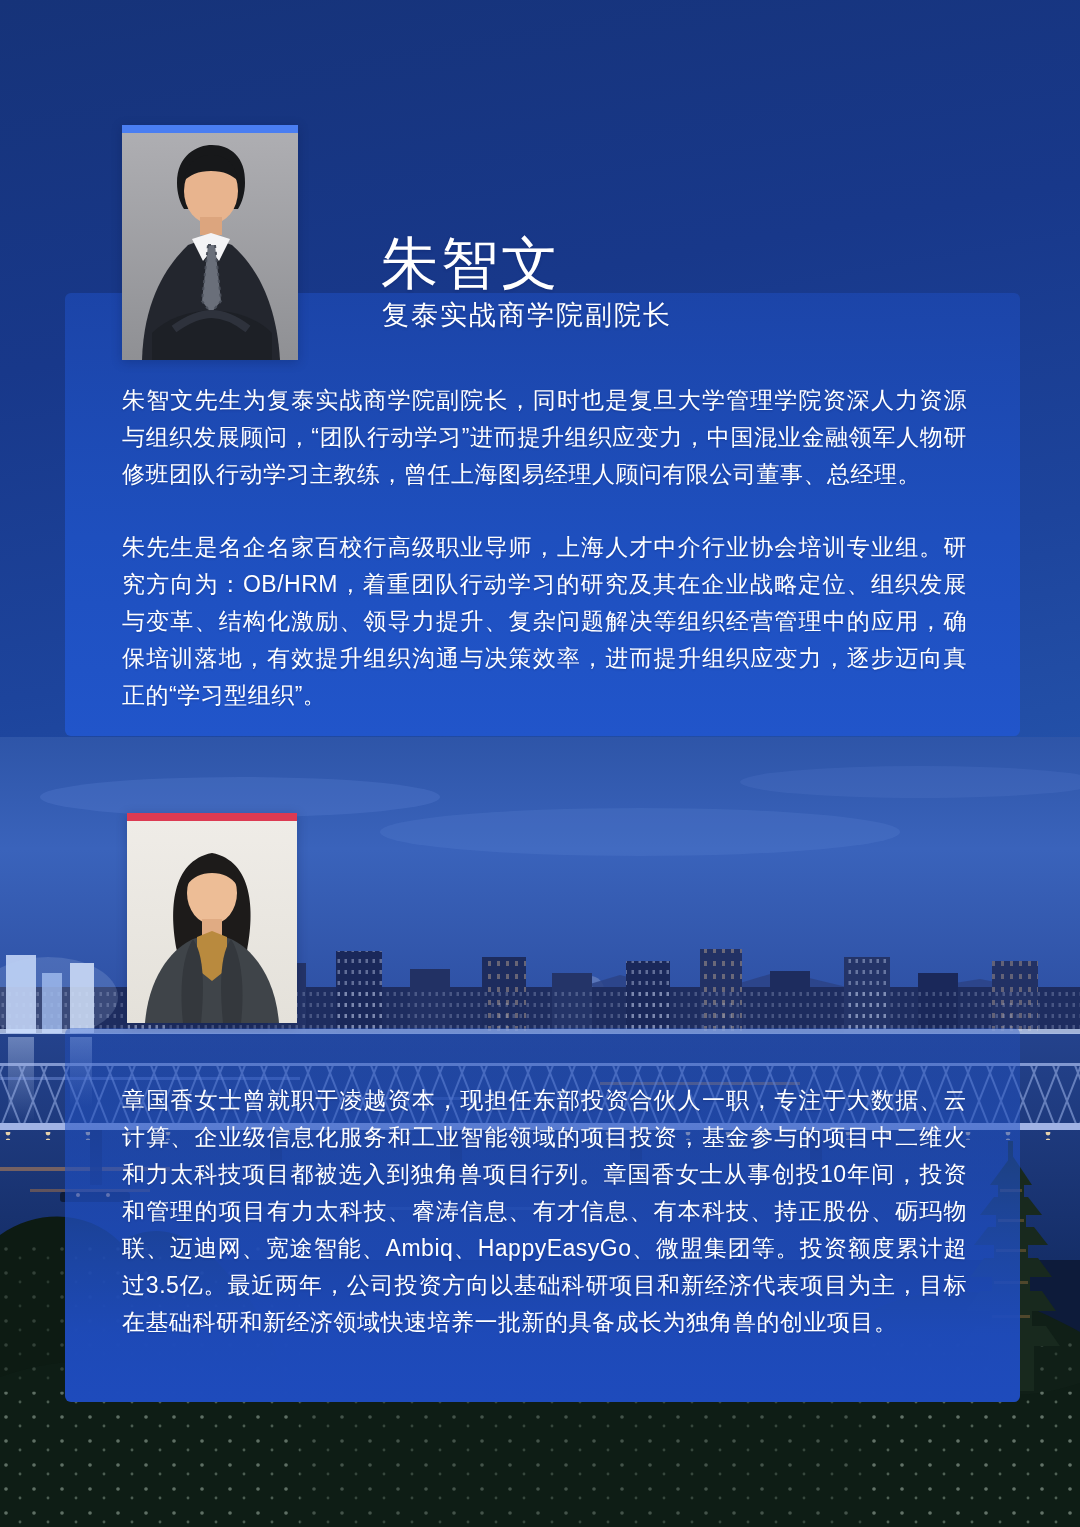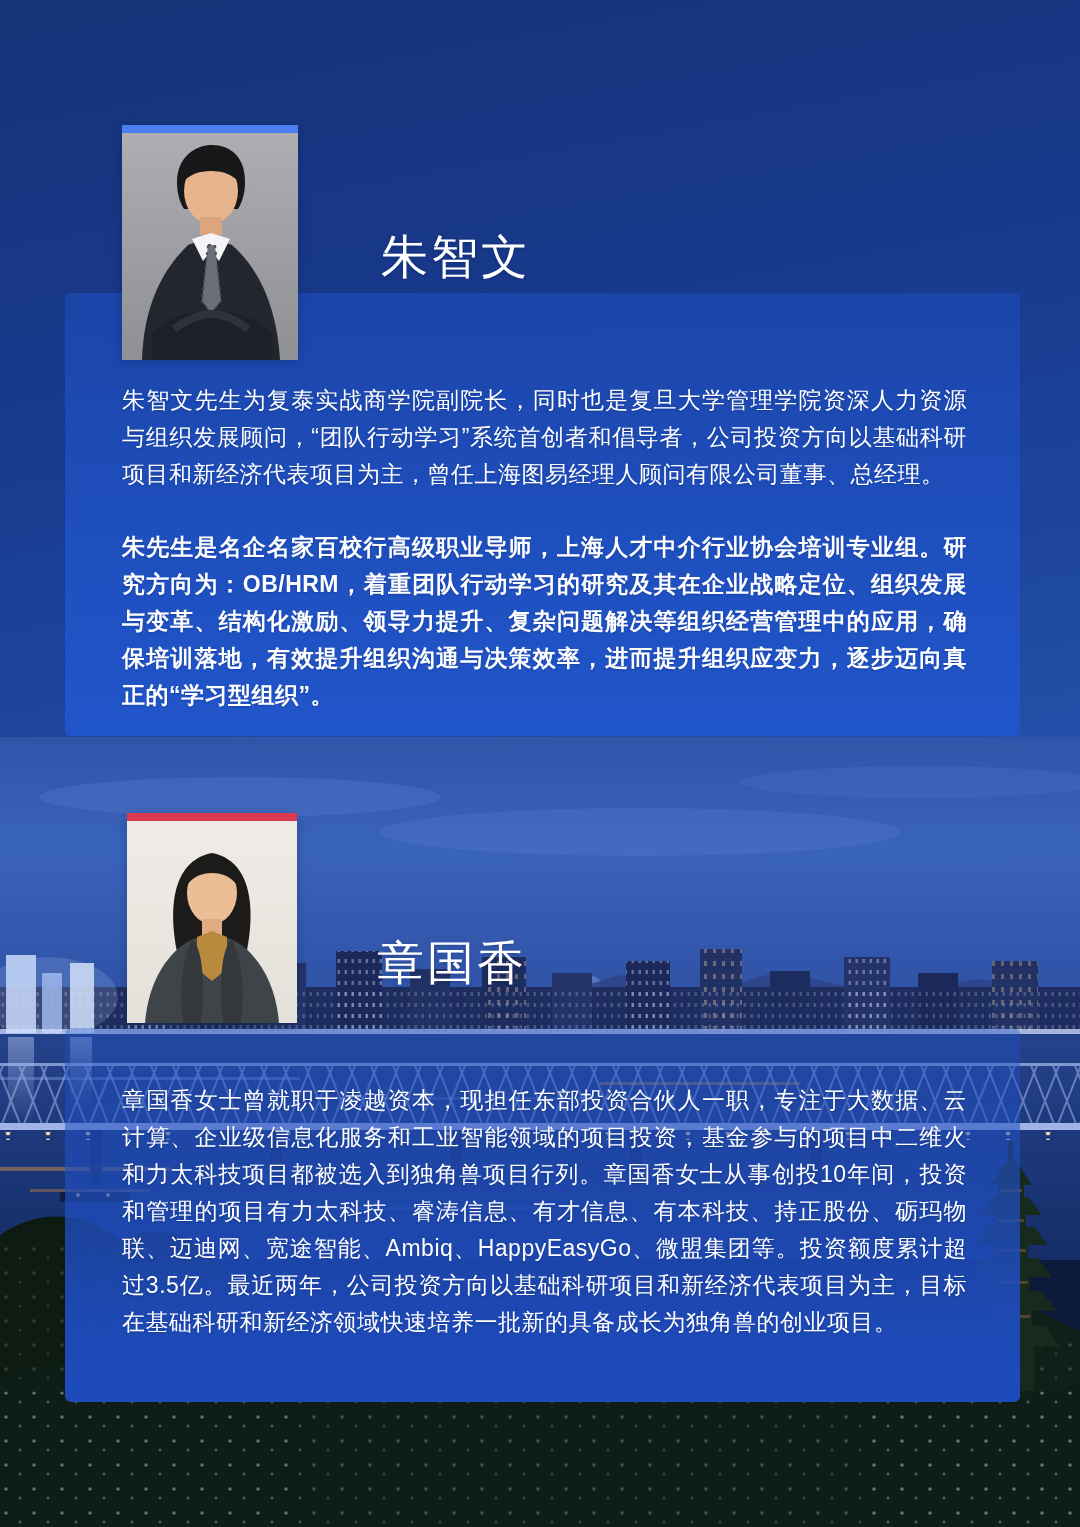--- a/index.html
+++ b/index.html
@@ -20,37 +20,37 @@
   .card-2{
     top:1028px;height:374px;
     background:linear-gradient(180deg,rgba(32,80,195,.36) 0%,rgba(32,80,195,.55) 25%,rgba(31,77,190,.8) 55%,rgba(30,75,188,.97) 82%,#1e4bbc 100%);
   }
   .photo{position:absolute;overflow:hidden;box-shadow:0 2px 10px rgba(0,20,60,.25);}
   .photo-1{left:122px;top:125px;width:176px;height:235px;}
   .photo-2{left:127px;top:813px;width:170px;height:210px;}
   .photo .bar{position:absolute;left:0;top:0;width:100%;height:8px;}
   .photo svg{position:absolute;left:0;top:8px;width:100%;height:calc(100% - 8px);}
   .person-name{
-    position:absolute;font-size:47px;letter-spacing:3px;font-weight:400;
+    position:absolute;font-size:57px;letter-spacing:3px;font-weight:400;
     white-space:nowrap;text-shadow:0 1px 3px rgba(0,20,80,.25);
   }
   .name-1{left:381px;top:226px;}
   .name-2{left:377px;top:932px;}
   .person-title{
     position:absolute;font-size:27px;letter-spacing:2px;font-weight:400;white-space:nowrap;
     text-shadow:0 1px 3px rgba(0,20,80,.3);
   }
   .title-1{left:382px;top:297px;}
   .title-2{left:378px;top:999px;}
   .bio{
     position:absolute;left:122px;width:845px;font-size:23px;line-height:37px;
     text-align:justify;letter-spacing:.5px;text-shadow:0 1px 2px rgba(0,20,80,.25);
   }
   .bio-1a{top:382px;}
-  .bio-1b{top:529px;font-weight:bold;}
+  .bio-1b{top:529px;}
   .bio-2{top:1069px;margin-top:13px;}
   .bio p{margin:0;}
 </style>
 </head>
 <body>
 
 <div class="page">
 
   <div class="bg-top"></div>
 
@@ -221,25 +221,25 @@
       <path d="M60,64 C62,44 72,36 85,36 C98,36 108,44 110,64 C104,56 96,52 85,52 C74,52 66,56 60,64 Z" fill="#1d1b1a"></path>
       <rect x="75" y="98" width="20" height="16" fill="#e0ab83"></rect>
       <path d="M18,202 C22,152 48,126 66,118 L85,112 L104,118 C122,126 148,152 152,202 Z" fill="#3f4449"></path>
       <path d="M70,116 L85,110 L100,116 L100,148 L85,160 L70,148 Z" fill="#b98a3e"></path>
       <path d="M66,118 C76,132 78,160 74,202 L56,202 C52,164 56,134 66,118 Z" fill="#34383d"></path>
       <path d="M104,118 C94,132 92,160 96,202 L114,202 C118,164 114,134 104,118 Z" fill="#34383d"></path>
     </svg>
   </div>
 
   <div class="person-name name-1">朱智文</div>
+  <div class="person-title title-1">复泰实战商学院副院长</div>
   <div class="bio bio-1a">
-    <p>朱智文先生为复泰实战商学院副院长，同时也是复旦大学管理学院资深人力资源与组织发展顾问，“团队行动学习”系统首创者和倡导者，公司投资方向以基础科研项目和新经济代表项目为主，曾任上海图易经理人顾问有限公司董事、总经理。</p>
+    <p>朱智文先生为复泰实战商学院副院长，同时也是复旦大学管理学院资深人力资源与组织发展顾问，“团队行动学习”进而提升组织应变力，中国混业金融领军人物研修班团队行动学习主教练，曾任上海图易经理人顾问有限公司董事、总经理。</p>
   </div>
   <div class="bio bio-1b">
     <p>朱先生是名企名家百校行高级职业导师，上海人才中介行业协会培训专业组。研究方向为：OB/HRM，着重团队行动学习的研究及其在企业战略定位、组织发展与变革、结构化激励、领导力提升、复杂问题解决等组织经营管理中的应用，确保培训落地，有效提升组织沟通与决策效率，进而提升组织应变力，逐步迈向真正的“学习型组织”。</p>
   </div>
 
-  <div class="person-name name-2">章国香</div>
   <div class="bio bio-2">
     <p>章国香女士曾就职于凌越资本，现担任东部投资合伙人一职，专注于大数据、云计算、企业级信息化服务和工业智能领域的项目投资，基金参与的项目中二维火和力太科技项目都被选入到独角兽项目行列。章国香女士从事创投10年间，投资和管理的项目有力太科技、睿涛信息、有才信息、有本科技、持正股份、砺玛物联、迈迪网、宽途智能、Ambiq、HappyEasyGo、微盟集团等。投资额度累计超过3.5亿。最近两年，公司投资方向以基础科研项目和新经济代表项目为主，目标在基础科研和新经济领域快速培养一批新的具备成长为独角兽的创业项目。</p>
   </div>
 
 </div>
 
 </body></html>

